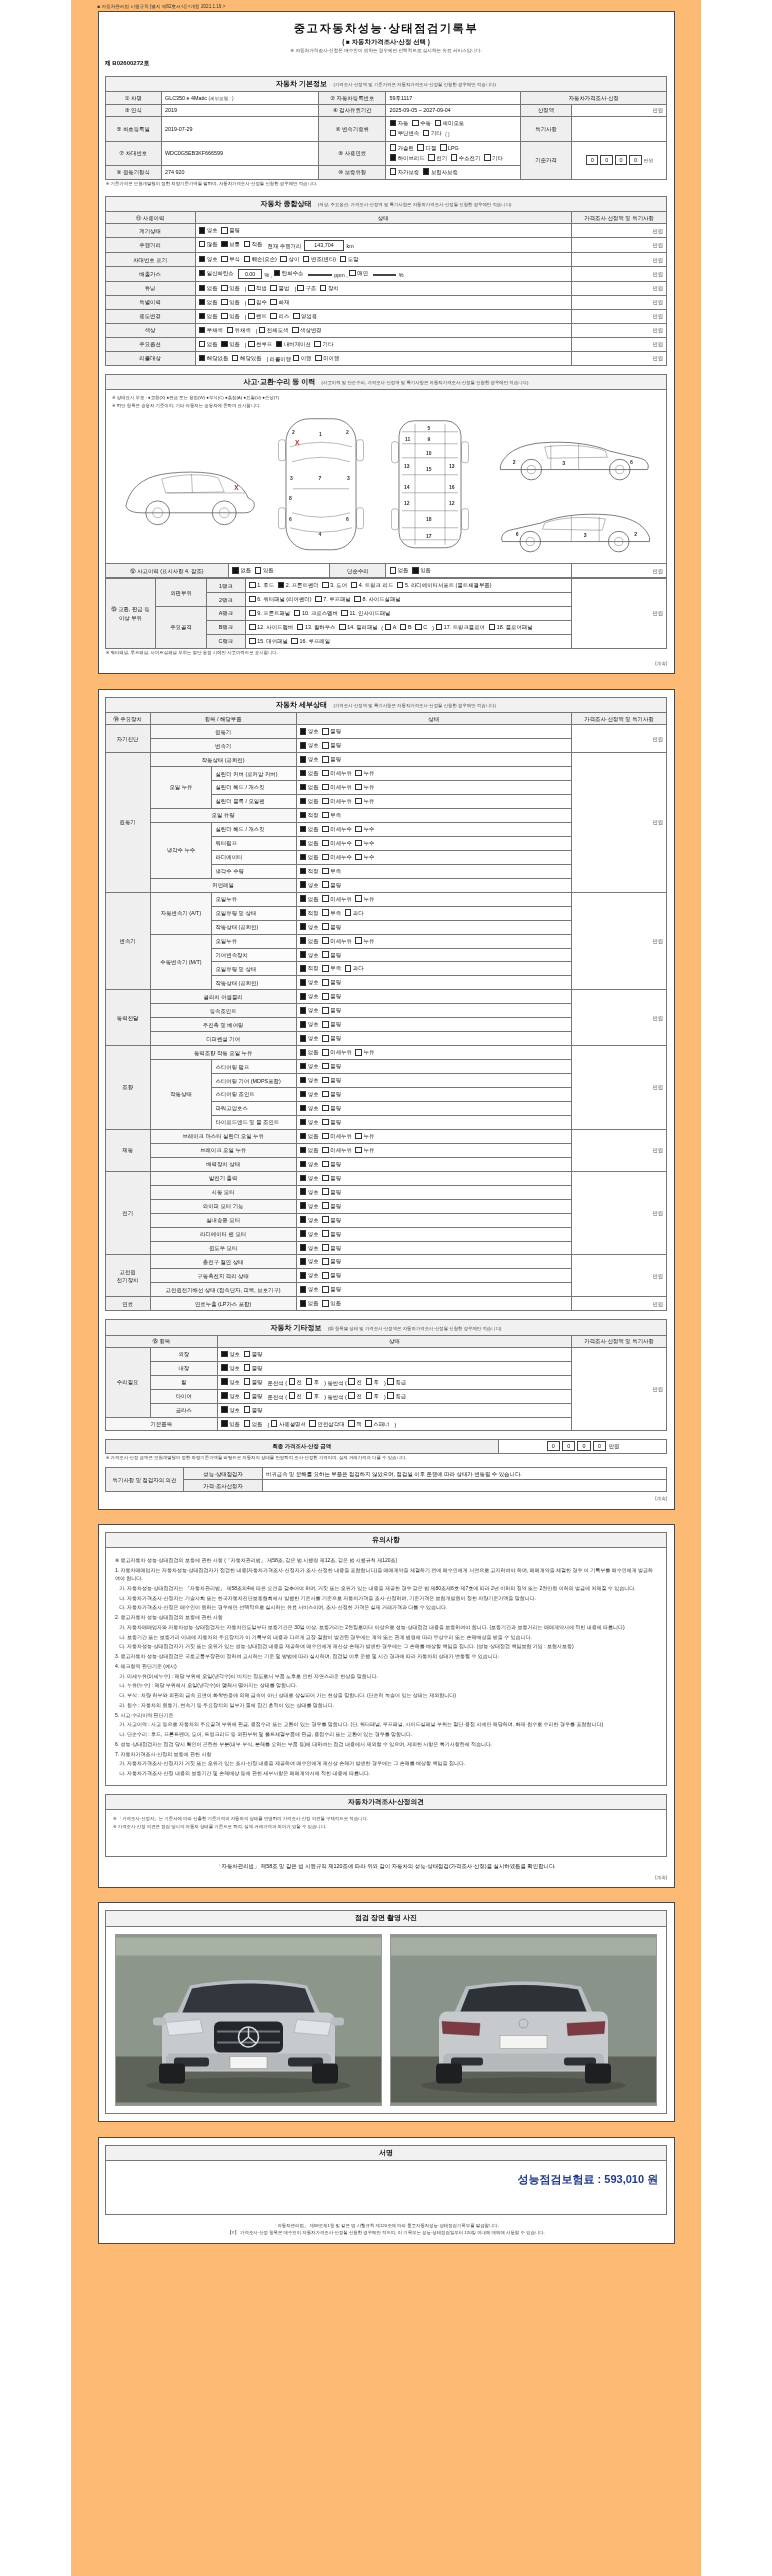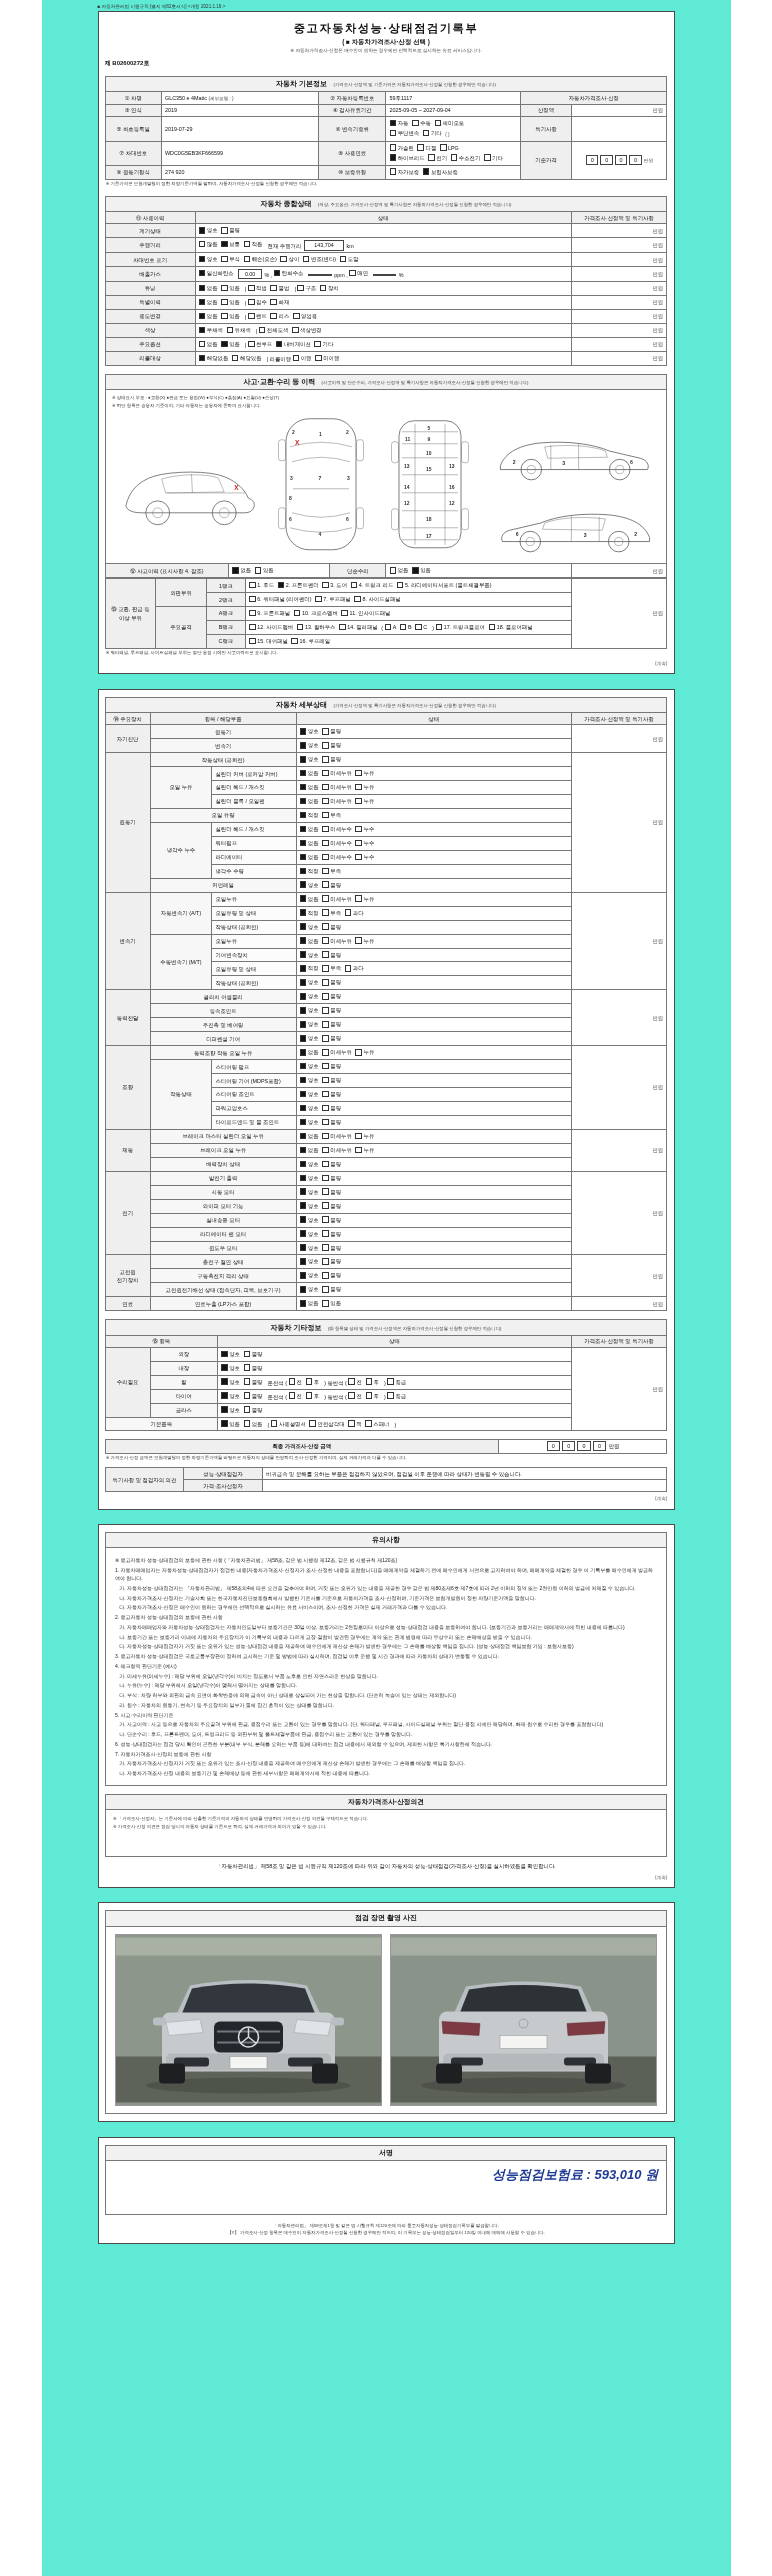--- a/index.html
+++ b/index.html
@@ -1,17 +1,17 @@
 <!DOCTYPE html>
 <html style="font-size:8.2px"><head>
 <meta charset="utf-8">
 <style>
   html,body{margin:0;padding:0;background:#ffffff;}
   body{font-family:"Liberation Sans","DejaVu Sans",sans-serif;color:#111;}
-  .page{width:689px;min-height:2576px;margin:0 auto;padding:4.1px 0 31px;box-sizing:border-box;background:#5eead4;}
+  .page{width:630px;min-height:2576px;margin:0 auto;padding:4.1px 0 31px;box-sizing:border-box;background:#fdba74;}
   .form-note{width:577px;margin:0 auto 1.5px;font-size:4.6px;color:#333;}
   .paper{width:577px;margin:0 auto 14.4px;border:1px solid #4a4a4a;background:#fff;padding:5.2px 6.2px 7.2px;box-sizing:border-box;}
   .title-main{text-align:center;font-size:11.3px;font-weight:bold;letter-spacing:1.5px;margin-top:4.1px;}
   .title-sub{text-align:center;font-size:6.4px;font-weight:bold;margin-top:2.1px;}
   .title-note{text-align:center;font-size:4.6px;color:#444;margin-top:1.5px;}
   .doc-no{font-size:6px;font-weight:bold;margin:5.2px 0 2.1px;}
   .sec-band{border:0.5px solid #777;border-bottom:none;background:#f1f1f1;text-align:center;padding:2.1px 3.1px;margin-top:8.2px;}
   .sec-title{font-weight:bold;font-size:7px;}
   .sec-note{font-size:4.4px;color:#444;margin-left:4.1px;}
   table.tbl{width:100%;border-collapse:collapse;table-layout:fixed;}
@@ -40,21 +40,21 @@
   .dthin{fill:none;stroke:#777;stroke-width:1;}
   .notes-body{border:0.5px solid #777;padding:6.2px 9.3px;}
   .note-par{font-size:5px;line-height:1.65;margin:1.5px 0;white-space:pre-wrap;color:#222;}
   .op-box{border:0.5px solid #777;margin:8.2px 0 3.1px;}
   .op-title{border-bottom:0.5px solid #777;background:#f1f1f1;text-align:center;font-weight:bold;font-size:6.7px;padding:2.6px;}
   .op-body{padding:4.1px 6.2px 24px;}
   .confirm-line{text-align:center;font-size:5.4px;margin:6.2px 0 1px;}
   .photo-row{border:0.5px solid #777;display:flex;gap:7.2px;justify-content:center;padding:7.2px;}
   .photo{width:265px;height:170px;overflow:hidden;border:0.5px solid #999;background:#8d968b;}
   .sign-body{border:0.5px solid #777;padding:5.2px 8.2px 7.2px;min-height:41px;}
-  .fee{text-align:right;color:#1f3a93;font-weight:bold;font-size:13px;margin-top:0;font-style:italic;}
+  .fee{text-align:right;color:#1f3a93;font-weight:bold;font-size:11px;margin-top:6px;}
   .footer-lines{margin-top:6.2px;}
   .footer-line{font-size:4.4px;color:#333;text-align:center;line-height:1.6;}
 </style>
 </head>
 <body>
 
 <div class="page">
 
   <div class="form-note">■ 자동차관리법 시행규칙 [별지 제82호서식] &lt;개정 2021.1.19.&gt;</div>
 

